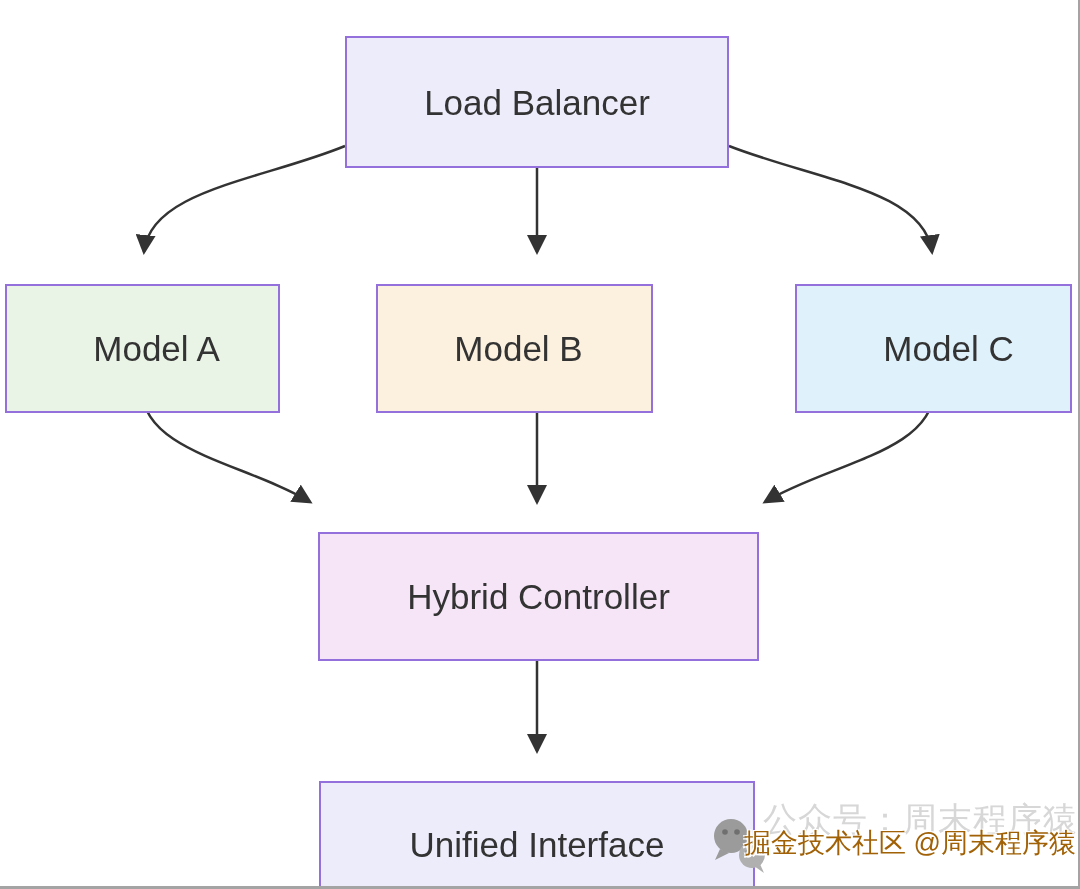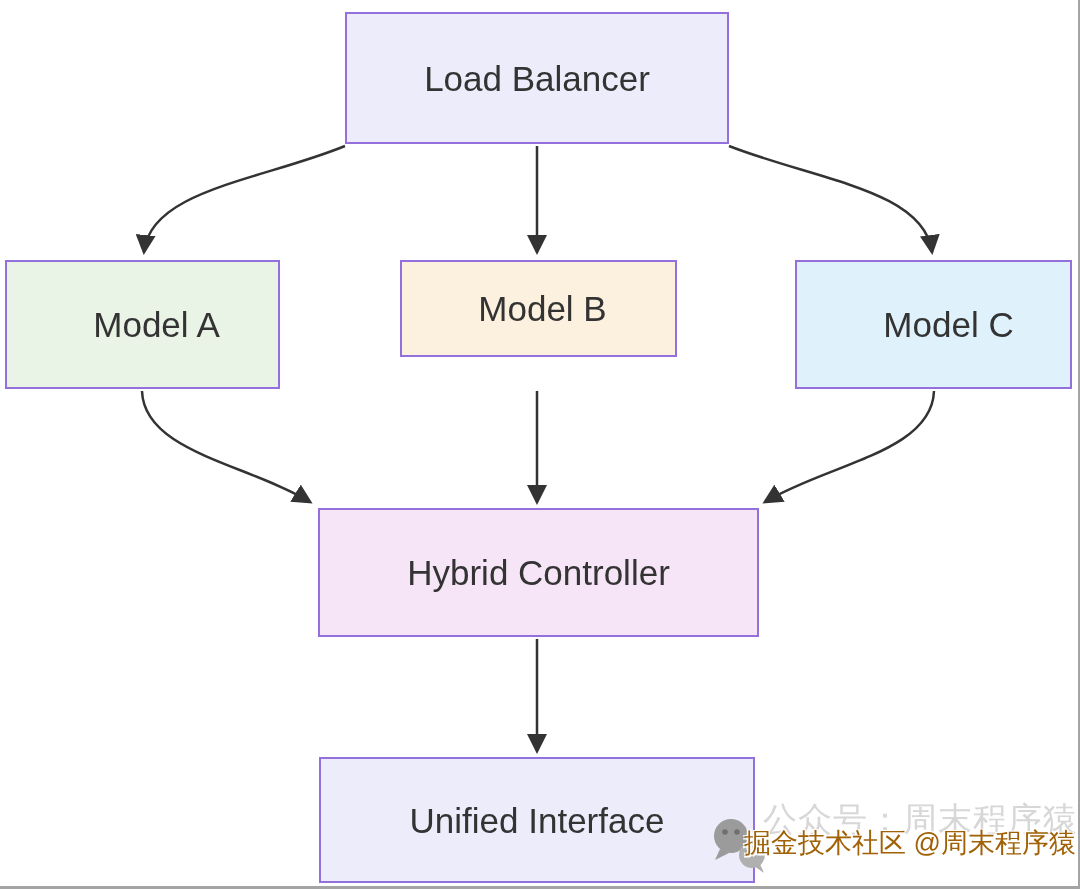--- a/index.html
+++ b/index.html
@@ -21,24 +21,25 @@
     position: absolute;
     box-sizing: border-box;
     border: 2.5px solid #9370db;
     display: flex;
     align-items: center;
     justify-content: center;
     color: #333333;
     font-size: 35px;
     line-height: 1;
     white-space: nowrap;
+    margin-top: 24px;
   }
   .node-load-balancer   { left: 345px; top: 12px;  width: 384px; height: 132px; }
   .node-model-a         { left: 5px;   top: 260px; width: 275px; height: 129px; padding-left: 28px; }
-  .node-model-b         { left: 400px; top: 260px; width: 277px; height: 97px; padding-left: 8px; }
+  .node-model-b         { left: 376px; top: 260px; width: 277px; height: 129px; padding-left: 8px; }
   .node-model-c         { left: 795px; top: 260px; width: 277px; height: 129px; }
   .node-hybrid          { left: 318px; top: 508px; width: 441px; height: 129px; }
   .node-unified         { left: 319px; top: 757px; width: 436px; height: 126px; }
 
   .watermark { position: absolute; left: 0; top: 0; width: 1080px; height: 889px; pointer-events: none; }
   .wm-faint {
     position: absolute;
     left: 763px; top: 797px;
     font-size: 34px;
     color: #d7d7d7;

